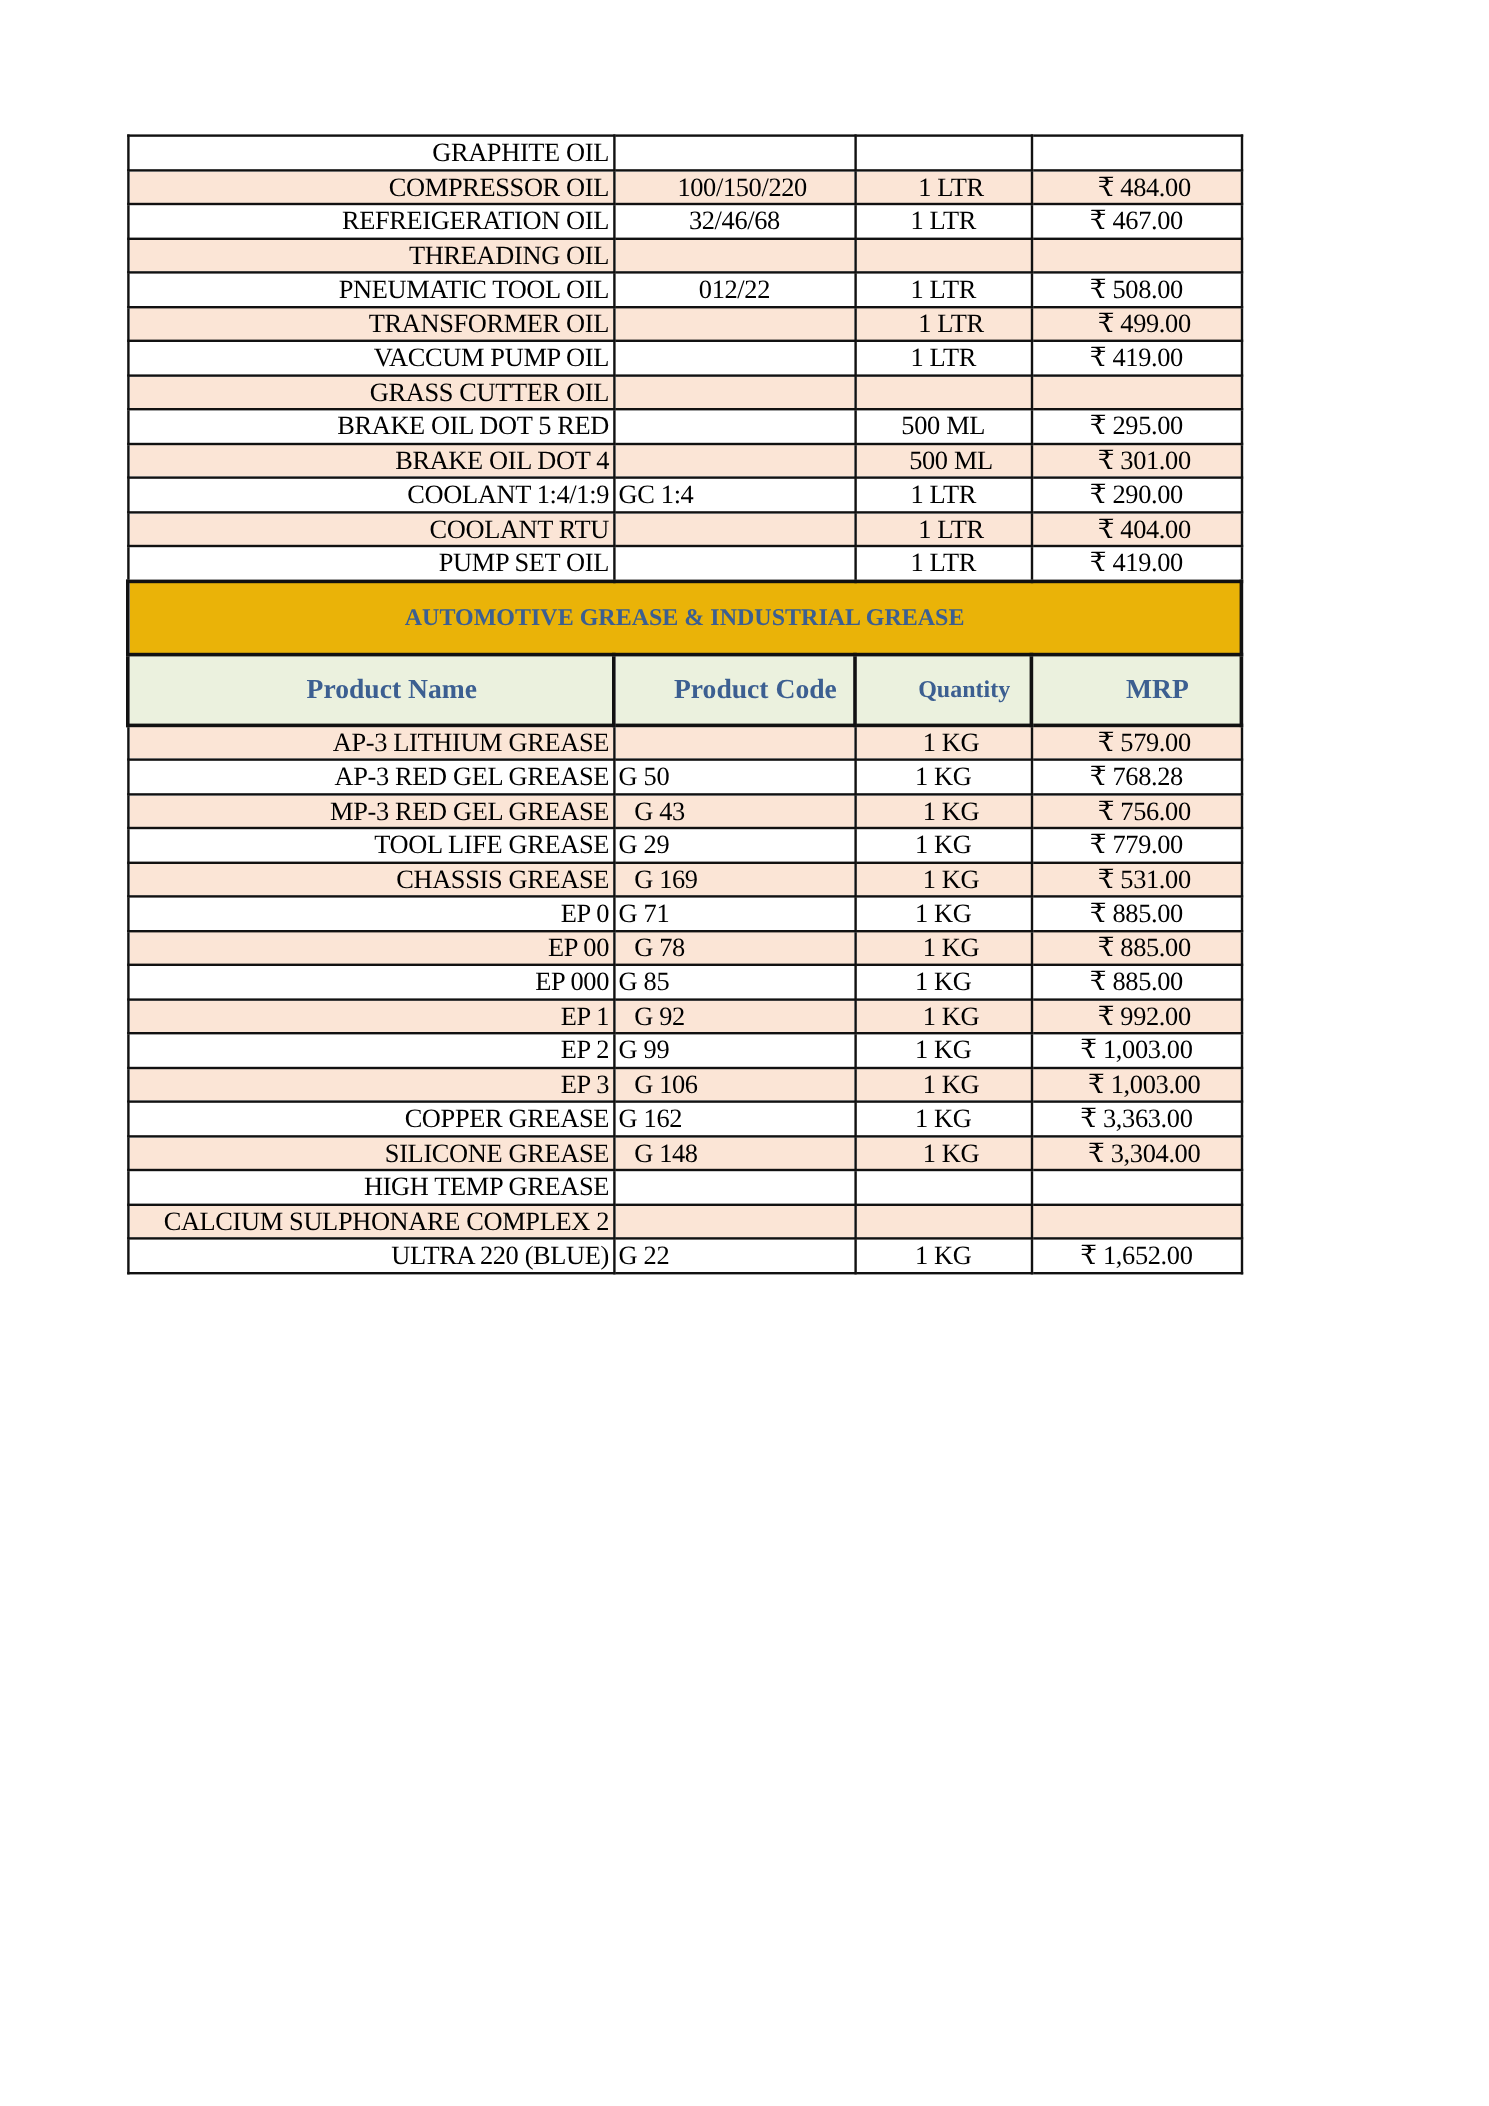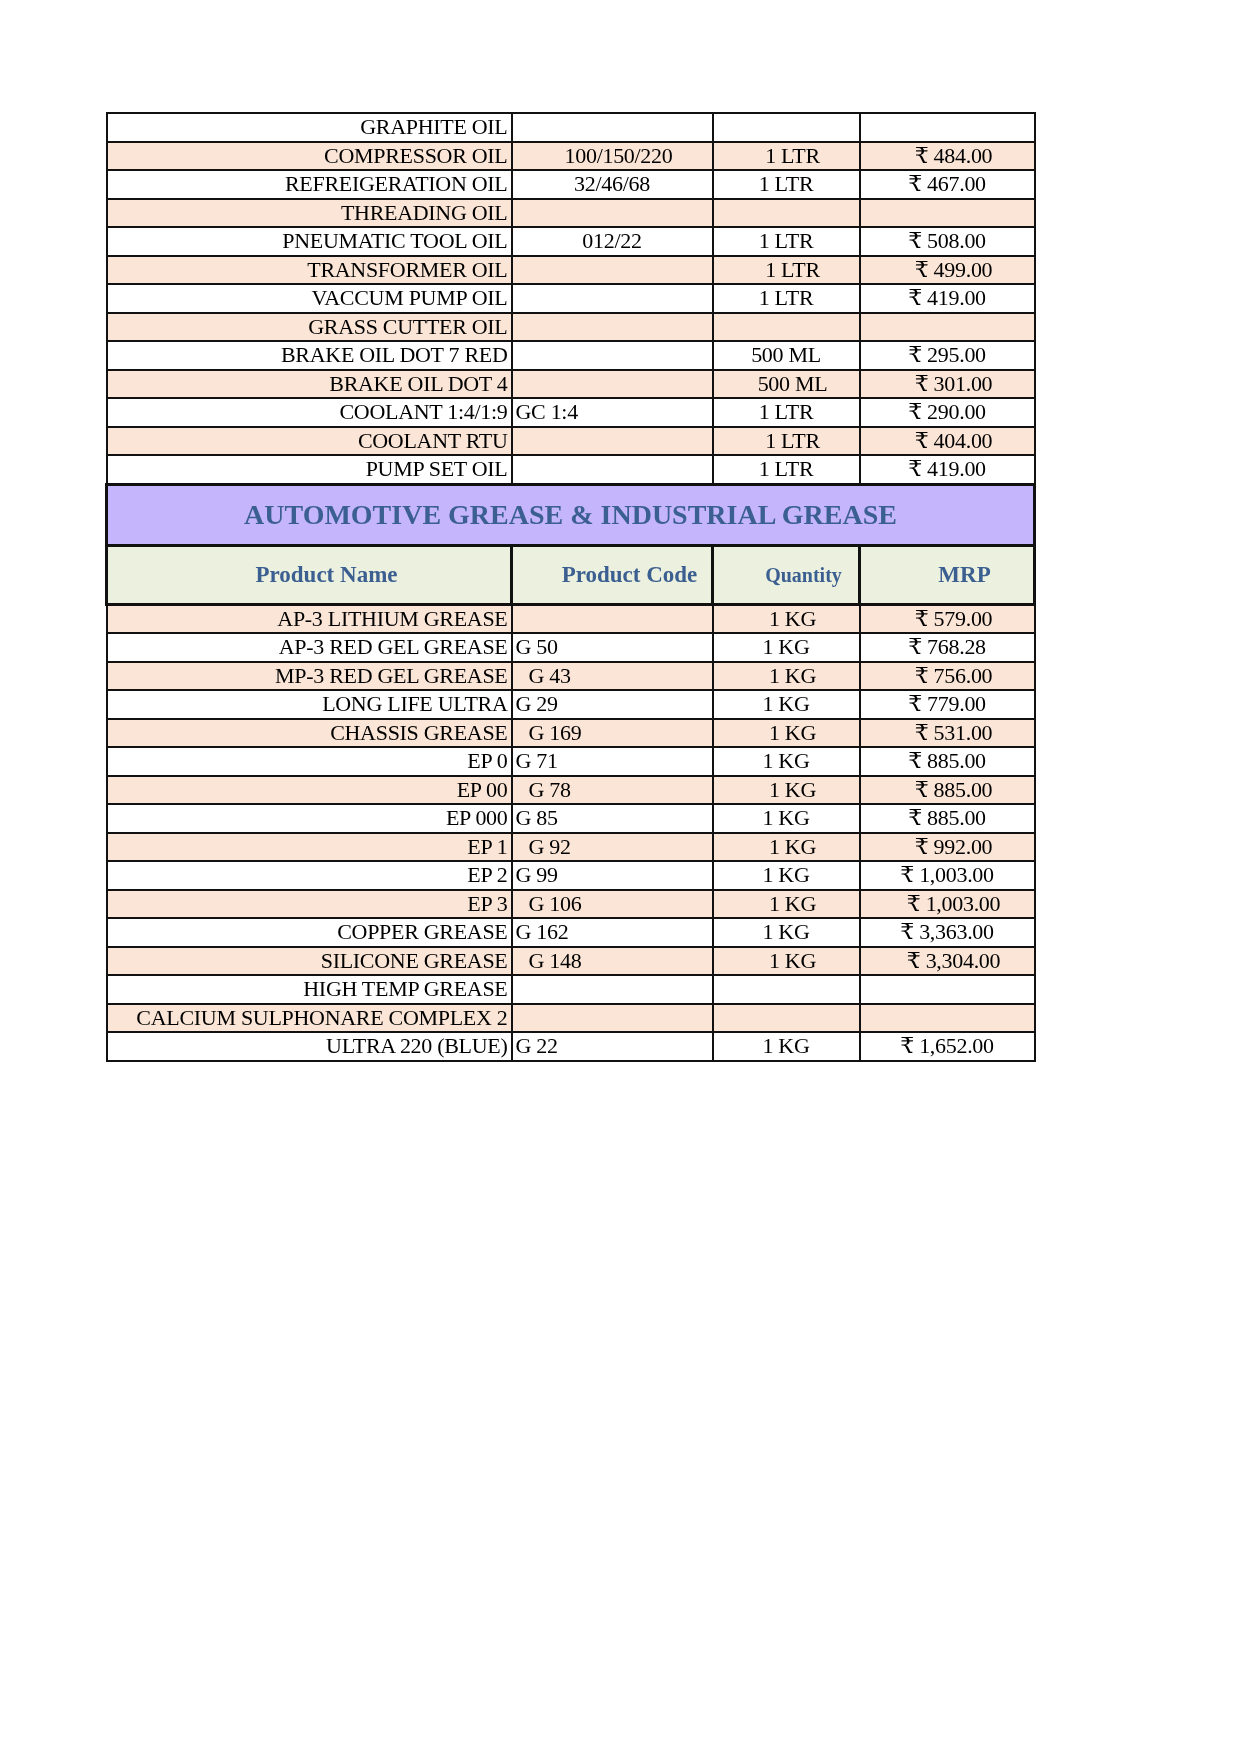--- a/index.html
+++ b/index.html
@@ -8,21 +8,21 @@
     table { border-collapse: collapse; width: 928px; table-layout: fixed; }
     col.c1 { width: 405px; }
     col.c2 { width: 201px; }
     col.c3 { width: 147px; }
     col.c4 { width: 175px; }
     td, th { border: 2px solid #111; padding: 0 3px; height: 26.5px; font-size: 22px; line-height: 26px; white-space: nowrap; overflow: hidden; letter-spacing: -0.3px; }
     tr.alt td { background: #fbe5d6; padding-left: 16px; }
     td.name { text-align: right; }
     td.code-left { text-align: left; }
     td.center { text-align: center; }
-    .section-title td { background: #c4b5fd; color: #3c5f91; font-weight: bold; text-align: center; font-size: 28px; height: 58px; border: 3px solid #111; letter-spacing: 0; }
+    .section-title td { background: #eab308; color: #3c5f91; font-weight: bold; text-align: center; font-size: 20px; height: 58px; border: 3px solid #111; letter-spacing: 0; }
     .col-head th { background: #ebf1de; color: #3c5f91; font-weight: bold; font-size: 23px; height: 56px; border: 3px solid #111; text-align: center; letter-spacing: 0; padding-left: 38px; }
     .col-head th.qty { font-size: 20px; }
   </style>
 </head>
 <body>
 
 <div class="sheet">
   <table>
     <colgroup>
         <col class="c1">
@@ -73,21 +73,21 @@
           <td class="center">1 LTR</td>
           <td class="center">₹ 419.00</td>
         </tr>
         <tr class="alt">
           <td class="name">GRASS CUTTER OIL</td>
           <td class="center"></td>
           <td class="center"></td>
           <td class="center"></td>
         </tr>
         <tr>
-          <td class="name">BRAKE OIL DOT 7 RED</td>
+          <td class="name">BRAKE OIL DOT 5 RED</td>
           <td class="center"></td>
           <td class="center">500 ML</td>
           <td class="center">₹ 295.00</td>
         </tr>
         <tr class="alt">
           <td class="name">BRAKE OIL DOT 4</td>
           <td class="center"></td>
           <td class="center">500 ML</td>
           <td class="center">₹ 301.00</td>
         </tr>
@@ -134,21 +134,21 @@
           <td class="center">1 KG</td>
           <td class="center">₹ 768.28</td>
         </tr>
         <tr class="alt">
           <td class="name">MP-3 RED GEL GREASE</td>
           <td class="code-left">G 43</td>
           <td class="center">1 KG</td>
           <td class="center">₹ 756.00</td>
         </tr>
         <tr>
-          <td class="name">LONG LIFE ULTRA</td>
+          <td class="name">TOOL LIFE GREASE</td>
           <td class="code-left">G 29</td>
           <td class="center">1 KG</td>
           <td class="center">₹ 779.00</td>
         </tr>
         <tr class="alt">
           <td class="name">CHASSIS GREASE</td>
           <td class="code-left">G 169</td>
           <td class="center">1 KG</td>
           <td class="center">₹ 531.00</td>
         </tr>

